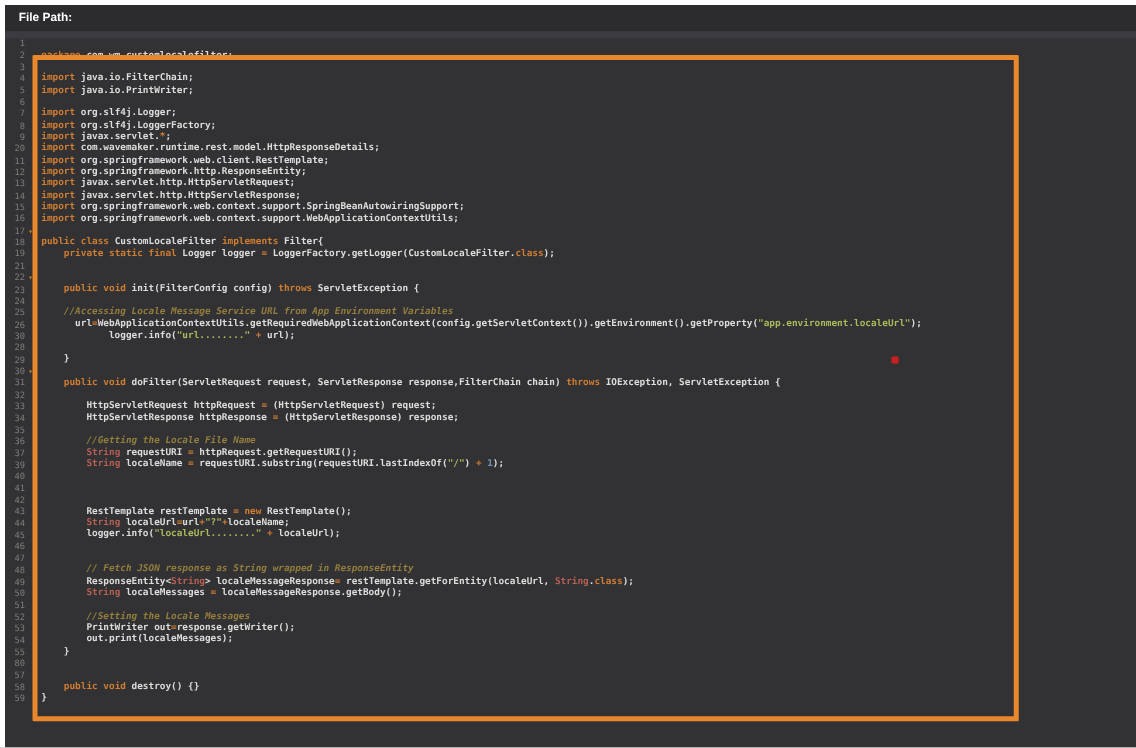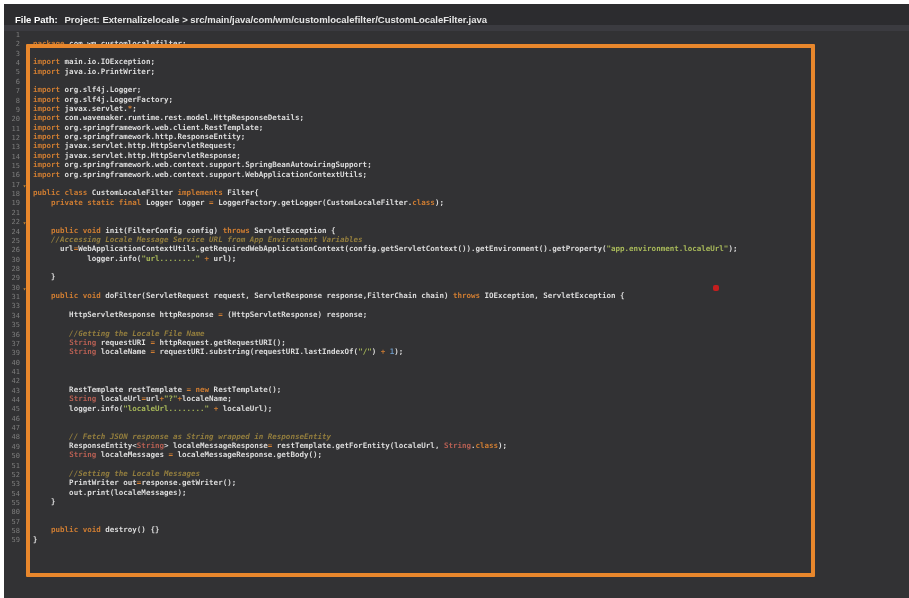--- a/index.html
+++ b/index.html
@@ -1,20 +1,20 @@
 <!DOCTYPE html>
 <html style="--c-keyword: #cf7d32; --c-plain: #dcdcdc; --c-comment: #937e3e; --c-string: #a9ba5a; --c-type: #b65f53; --c-number: #6a93bb; --c-line_number: #7d7d7d; --c-editor_bg: #323234; --c-topbar_bg: #2c2c2f; --c-annotation: #e8872c; --c-error_dot: #c41e1e;"><head>
 <meta charset="utf-8">
 <style>
   html,body{margin:0;padding:0;background:#ffffff;}
   .screen{position:relative;width:909px;height:598px;background:#ffffff;overflow:hidden;
           font-family:"DejaVu Sans Mono",monospace;}
   .app{position:absolute;left:4px;top:4px;right:0;bottom:0;background:var(--c-editor_bg,#323234);}
   .topbar{position:absolute;left:0;top:0;right:0;height:21px;background:var(--c-topbar_bg,#2c2c2f);
-          display:flex;align-items:flex-end;padding-left:11px;gap:4px;
+          display:flex;align-items:center;padding-left:11px;gap:4px;
           font-family:"Liberation Sans",sans-serif;font-size:9.5px;}
   .fp-label{color:#ffffff;font-weight:700;white-space:pre;}
   .fp-value{color:#e6e6e6;font-weight:700;white-space:pre;}
   .strip{position:absolute;left:0;top:21px;right:0;height:6px;background:#3b3b40;}
   .editor{position:absolute;left:0;top:27px;right:0;bottom:0;background:var(--c-editor_bg,#323234);}
   .row{height:9.36px;line-height:9.36px;white-space:pre;display:flex;align-items:center;}
   .ln{display:inline-block;width:16px;text-align:right;flex:0 0 16px;
       color:var(--c-line_number,#7d7d7d);font-size:7px;font-weight:400;}
   .fold{display:inline-block;width:9px;flex:0 0 9px;text-align:center;color:#c9842f;font-size:6px;}
   .code{font-size:7.5px;font-weight:700;white-space:pre;padding-left:4px;margin-top:15px;}
@@ -29,53 +29,54 @@
   .error-dot{position:absolute;left:713px;top:285px;width:6px;height:6px;border-radius:2px;
              background:var(--c-error_dot,#c41e1e);z-index:5;}
 </style>
 </head>
 <body>
 
 <div class="screen">
   <div class="app">
     <div class="topbar">
       <span class="fp-label">File Path:</span>
-        <span class="fp-value"> Project: Externalizelocale &gt; src/main/java/com/wm/customlocalefilter/CustomLocaleFilter.java</span>
     </div>
     <div class="strip"></div>
     <div class="editor" id="editor">
         <div class="row"><span class="ln">1</span><span class="fold"></span><span class="code"><span class="tok-k">package</span><span class="tok-p"> com.wm.customlocalefilter;</span></span></div>
         <div class="row"><span class="ln">2</span><span class="fold"></span><span class="code"></span></div>
-        <div class="row"><span class="ln">3</span><span class="fold"></span><span class="code"><span class="tok-k">import</span><span class="tok-p"> main.io.IOException;</span></span></div>
+        <div class="row"><span class="ln">3</span><span class="fold"></span><span class="code"><span class="tok-k">import</span><span class="tok-p"> java.io.FilterChain;</span></span></div>
         <div class="row"><span class="ln">4</span><span class="fold"></span><span class="code"><span class="tok-k">import</span><span class="tok-p"> java.io.PrintWriter;</span></span></div>
         <div class="row"><span class="ln">5</span><span class="fold"></span><span class="code"></span></div>
         <div class="row"><span class="ln">6</span><span class="fold"></span><span class="code"><span class="tok-k">import</span><span class="tok-p"> org.slf4j.Logger;</span></span></div>
         <div class="row"><span class="ln">7</span><span class="fold"></span><span class="code"><span class="tok-k">import</span><span class="tok-p"> org.slf4j.LoggerFactory;</span></span></div>
         <div class="row"><span class="ln">8</span><span class="fold"></span><span class="code"><span class="tok-k">import</span><span class="tok-p"> javax.servlet.</span><span class="tok-k">*</span><span class="tok-p">;</span></span></div>
         <div class="row"><span class="ln">9</span><span class="fold"></span><span class="code"><span class="tok-k">import</span><span class="tok-p"> com.wavemaker.runtime.rest.model.HttpResponseDetails;</span></span></div>
         <div class="row"><span class="ln">20</span><span class="fold"></span><span class="code"><span class="tok-k">import</span><span class="tok-p"> org.springframework.web.client.RestTemplate;</span></span></div>
         <div class="row"><span class="ln">11</span><span class="fold"></span><span class="code"><span class="tok-k">import</span><span class="tok-p"> org.springframework.http.ResponseEntity;</span></span></div>
         <div class="row"><span class="ln">12</span><span class="fold"></span><span class="code"><span class="tok-k">import</span><span class="tok-p"> javax.servlet.http.HttpServletRequest;</span></span></div>
         <div class="row"><span class="ln">13</span><span class="fold"></span><span class="code"><span class="tok-k">import</span><span class="tok-p"> javax.servlet.http.HttpServletResponse;</span></span></div>
         <div class="row"><span class="ln">14</span><span class="fold"></span><span class="code"><span class="tok-k">import</span><span class="tok-p"> org.springframework.web.context.support.SpringBeanAutowiringSupport;</span></span></div>
         <div class="row"><span class="ln">15</span><span class="fold"></span><span class="code"><span class="tok-k">import</span><span class="tok-p"> org.springframework.web.context.support.WebApplicationContextUtils;</span></span></div>
         <div class="row"><span class="ln">16</span><span class="fold"></span><span class="code"></span></div>
         <div class="row"><span class="ln">17</span><span class="fold">▾</span><span class="code"><span class="tok-k">public</span><span class="tok-p"> </span><span class="tok-k">class</span><span class="tok-p"> CustomLocaleFilter </span><span class="tok-k">implements</span><span class="tok-p"> Filter{</span></span></div>
         <div class="row"><span class="ln">18</span><span class="fold"></span><span class="code"><span class="tok-p">    </span><span class="tok-k">private</span><span class="tok-p"> </span><span class="tok-k">static</span><span class="tok-p"> </span><span class="tok-k">final</span><span class="tok-p"> Logger logger </span><span class="tok-k">=</span><span class="tok-p"> LoggerFactory.getLogger(CustomLocaleFilter.</span><span class="tok-k">class</span><span class="tok-p">);</span></span></div>
         <div class="row"><span class="ln">19</span><span class="fold"></span><span class="code"></span></div>
         <div class="row"><span class="ln">21</span><span class="fold"></span><span class="code"></span></div>
         <div class="row"><span class="ln">22</span><span class="fold">▾</span><span class="code"><span class="tok-p">    </span><span class="tok-k">public</span><span class="tok-p"> </span><span class="tok-k">void</span><span class="tok-p"> init(FilterConfig config) </span><span class="tok-k">throws</span><span class="tok-p"> ServletException {</span></span></div>
+        <div class="row"><span class="ln">23</span><span class="fold"></span><span class="code"></span></div>
         <div class="row"><span class="ln">24</span><span class="fold"></span><span class="code"><span class="tok-c">    //Accessing Locale Message Service URL from App Environment Variables</span></span></div>
         <div class="row"><span class="ln">25</span><span class="fold"></span><span class="code"><span class="tok-p">      url</span><span class="tok-k">=</span><span class="tok-p">WebApplicationContextUtils.getRequiredWebApplicationContext(config.getServletContext()).getEnvironment().getProperty(</span><span class="tok-s">"app.environment.localeUrl"</span><span class="tok-p">);</span></span></div>
         <div class="row"><span class="ln">26</span><span class="fold"></span><span class="code"><span class="tok-p">            logger.info(</span><span class="tok-s">"url........"</span><span class="tok-p"> </span><span class="tok-k">+</span><span class="tok-p"> url);</span></span></div>
         <div class="row"><span class="ln">30</span><span class="fold"></span><span class="code"></span></div>
         <div class="row"><span class="ln">28</span><span class="fold"></span><span class="code"><span class="tok-p">    }</span></span></div>
         <div class="row"><span class="ln">29</span><span class="fold"></span><span class="code"></span></div>
         <div class="row"><span class="ln">30</span><span class="fold">▾</span><span class="code"><span class="tok-p">    </span><span class="tok-k">public</span><span class="tok-p"> </span><span class="tok-k">void</span><span class="tok-p"> doFilter(ServletRequest request, ServletResponse response,FilterChain chain) </span><span class="tok-k">throws</span><span class="tok-p"> IOException, ServletException {</span></span></div>
         <div class="row"><span class="ln">31</span><span class="fold"></span><span class="code"></span></div>
+        <div class="row"><span class="ln">32</span><span class="fold"></span><span class="code"><span class="tok-p">        HttpServletRequest httpRequest </span><span class="tok-k">=</span><span class="tok-p"> (HttpServletRequest) request;</span></span></div>
         <div class="row"><span class="ln">33</span><span class="fold"></span><span class="code"><span class="tok-p">        HttpServletResponse httpResponse </span><span class="tok-k">=</span><span class="tok-p"> (HttpServletResponse) response;</span></span></div>
         <div class="row"><span class="ln">34</span><span class="fold"></span><span class="code"></span></div>
         <div class="row"><span class="ln">35</span><span class="fold"></span><span class="code"><span class="tok-c">        //Getting the Locale File Name</span></span></div>
         <div class="row"><span class="ln">36</span><span class="fold"></span><span class="code"><span class="tok-p">        </span><span class="tok-t">String</span><span class="tok-p"> requestURI </span><span class="tok-k">=</span><span class="tok-p"> httpRequest.getRequestURI();</span></span></div>
         <div class="row"><span class="ln">37</span><span class="fold"></span><span class="code"><span class="tok-p">        </span><span class="tok-t">String</span><span class="tok-p"> localeName </span><span class="tok-k">=</span><span class="tok-p"> requestURI.substring(requestURI.lastIndexOf(</span><span class="tok-s">"/"</span><span class="tok-p">) </span><span class="tok-k">+</span><span class="tok-p"> </span><span class="tok-n">1</span><span class="tok-p">);</span></span></div>
         <div class="row"><span class="ln">39</span><span class="fold"></span><span class="code"></span></div>
         <div class="row"><span class="ln">40</span><span class="fold"></span><span class="code"></span></div>
         <div class="row"><span class="ln">41</span><span class="fold"></span></div>
         <div class="row"><span class="ln">42</span><span class="fold"></span><span class="code"><span class="tok-p">        RestTemplate restTemplate </span><span class="tok-k">=</span><span class="tok-p"> </span><span class="tok-k">new</span><span class="tok-p"> RestTemplate();</span></span></div>
         <div class="row"><span class="ln">43</span><span class="fold"></span><span class="code"><span class="tok-p">        </span><span class="tok-t">String</span><span class="tok-p"> localeUrl</span><span class="tok-k">=</span><span class="tok-p">url</span><span class="tok-k">+</span><span class="tok-s">"?"</span><span class="tok-k">+</span><span class="tok-p">localeName;</span></span></div>

